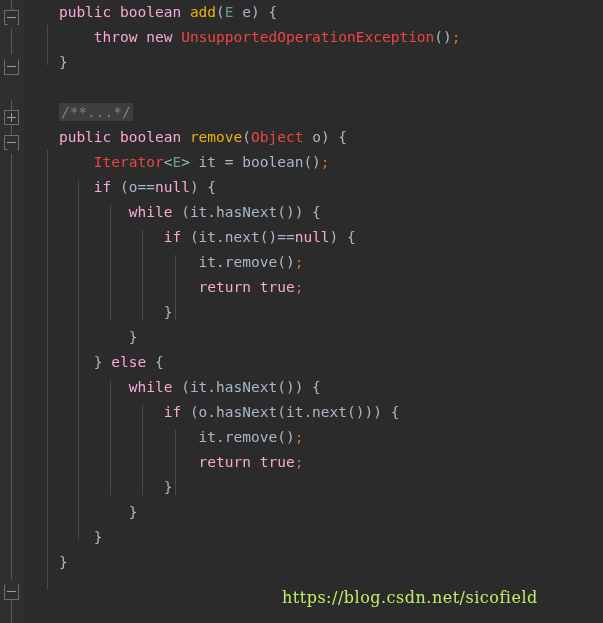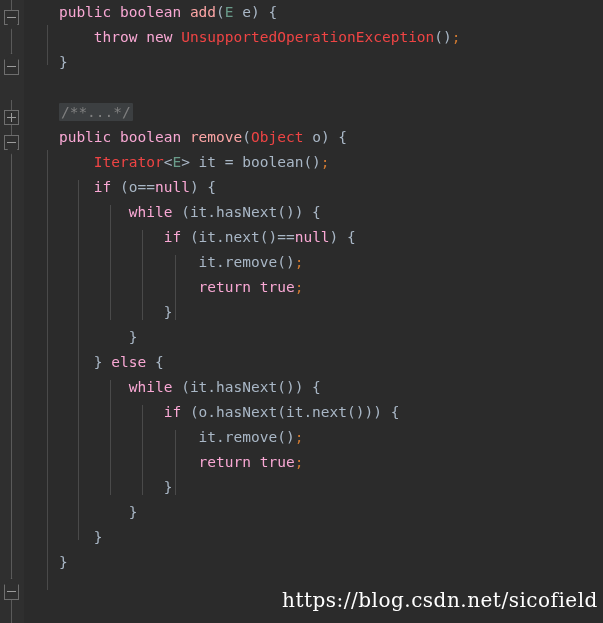--- a/index.html
+++ b/index.html
@@ -129,41 +129,41 @@
   
   .indent-guide {
     position: absolute;
     width: 1px;
     background: #4a4a4a;
     z-index: 1;
   }
 
   
   .kw    { color: #f9a8d4; }            
-  .mth   { color: #fca5a5; }            
+  .mth   { color: #eab308; }            
   .typ   { color: #ef4444; }            
   .gen   { color: #6a9b8a; }            
   .pln   { color: #a9b7c6; }
   .pnc   { color: #a9b7c6; }
   .semi  { color: #cc7832; }
 
   .folded {
     background: #3c3f41;
     color: #808080;
     padding: 1px 2px;
     border-radius: 1px;
   }
 
   
   #watermark {
     position: absolute;
     left: 282px;
     top: 588px;
-    font-size: 20px;
-    color: #ffffff;
+    font-size: 16px;
+    color: #bef264;
     letter-spacing: 0.5px;
     white-space: pre;
     font-family: "DejaVu Serif", "Liberation Serif", serif;
   }
 </style>
 </head>
 <body>
 
 <div id="editor">
 

